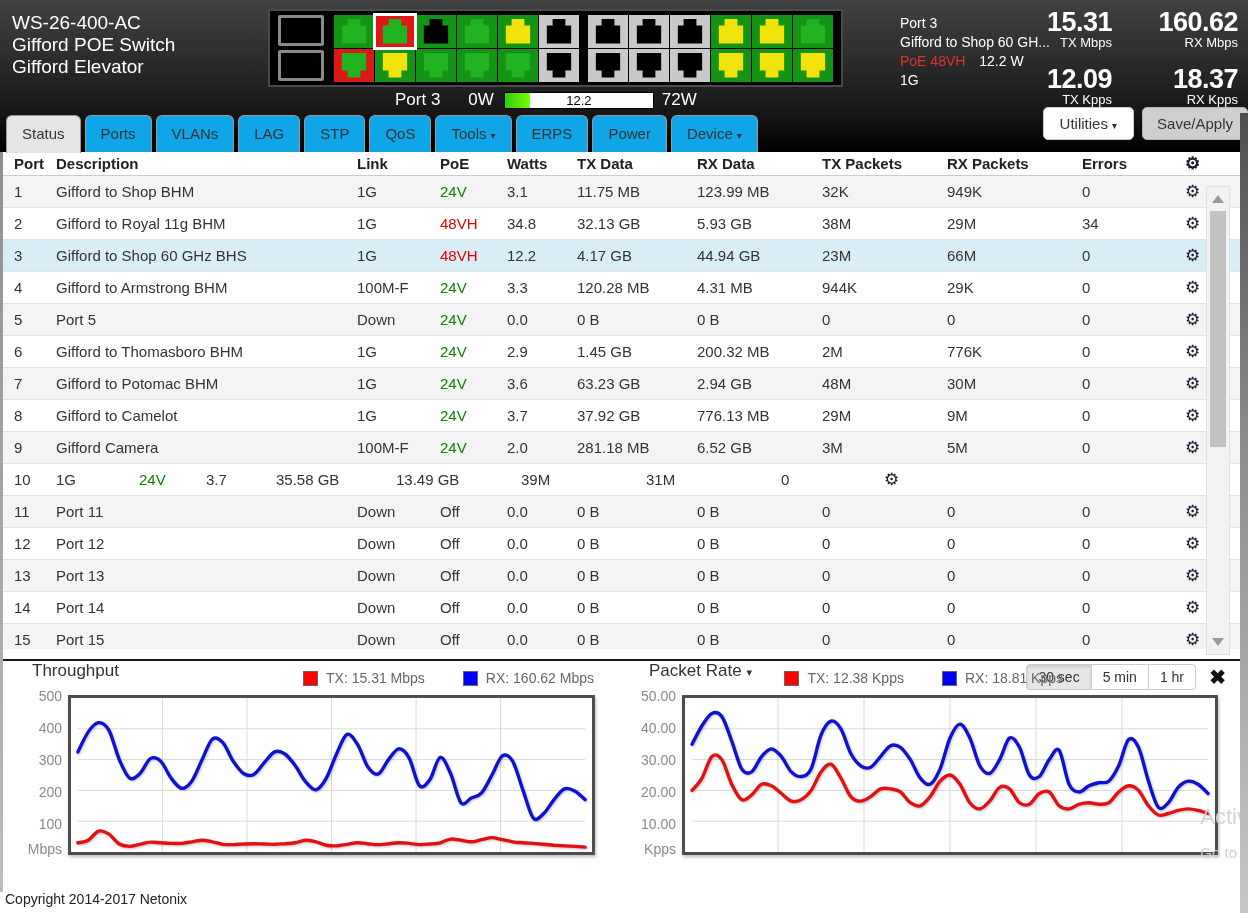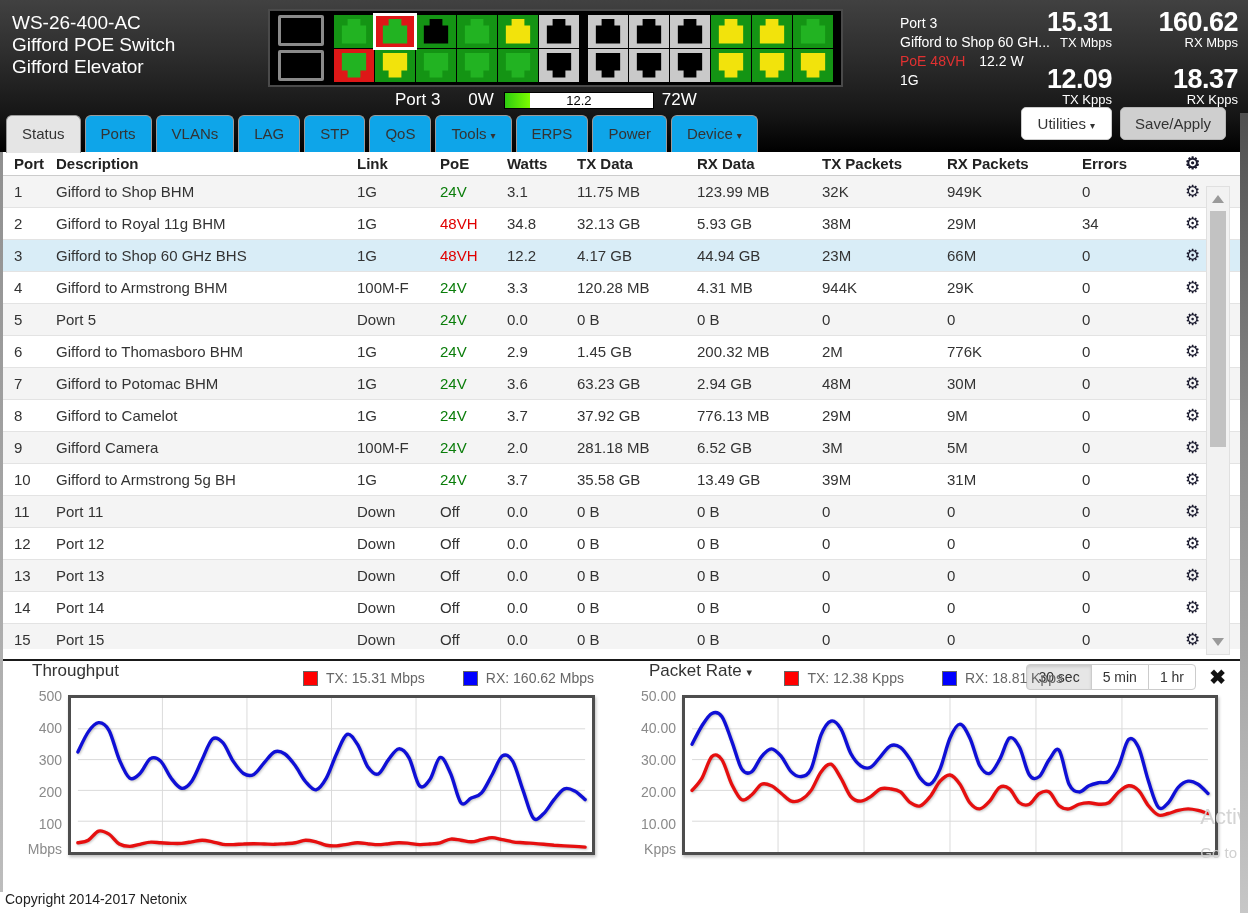--- a/index.html
+++ b/index.html
@@ -59,21 +59,21 @@
   .stat .l { font-size:13px; line-height:13px; margin-top:0; }
 
   
   .tabbar { position:absolute; left:6px; top:115px; height:37px; display:flex; gap:4px; z-index:3; }
   .tab { background:#0ea5e9; border:1px solid #9a9a9a; border-bottom:none;
     border-radius:6px 6px 0 0; padding:0 15px; font-size:15px; color:#333;
     height:37px; line-height:36px; cursor:pointer; white-space:nowrap; }
   .tab.active { background:#e5e5e5; color:#333; height:38px; }
   .tab .caret { font-size:10px; margin-left:4px; }
 
-  .hdr-buttons { position:absolute; right:22px; top:107px; display:flex; gap:8px; z-index:3; }
+  .hdr-buttons { position:absolute; right:0; top:107px; display:flex; gap:8px; z-index:3; }
   .btn-utilities { background:#fff; border:1px solid #ccc; border-radius:5px; padding:7px 16px;
     font-size:15px; color:#333; }
   .btn-save { background:#cfcfcf; border:1px solid #b5b5b5; border-radius:5px; padding:7px 14px;
     font-size:15px; color:#333; }
 
   
   .content { position:absolute; left:0; top:152px; width:1248px; height:507px; background:#fff; }
   .thead { display:flex; padding-left:14px; height:24px; align-items:center;
     font-weight:bold; font-size:15px; color:#222; border-bottom:1px solid #ccc; }
   .tbody { height:473px; overflow:hidden; border-left:3px solid #a9a9a9; }
@@ -436,21 +436,20 @@
           <div class="c-watts">2.0</div>
           <div class="c-tx">281.18 MB</div>
           <div class="c-rx">6.52 GB</div>
           <div class="c-txp">3M</div>
           <div class="c-rxp">5M</div>
           <div class="c-err">0</div>
           <div class="c-gear gear">⚙</div>
         </div>
         <div class="trow">
           <div class="c-port">10</div>
-          <div class="c-desc">Gifford to Armstrong 5g BH</div>
           <div class="c-link">1G</div>
           <div class="c-poe poe-green">24V</div>
           <div class="c-watts">3.7</div>
           <div class="c-tx">35.58 GB</div>
           <div class="c-rx">13.49 GB</div>
           <div class="c-txp">39M</div>
           <div class="c-rxp">31M</div>
           <div class="c-err">0</div>
           <div class="c-gear gear">⚙</div>
         </div>

